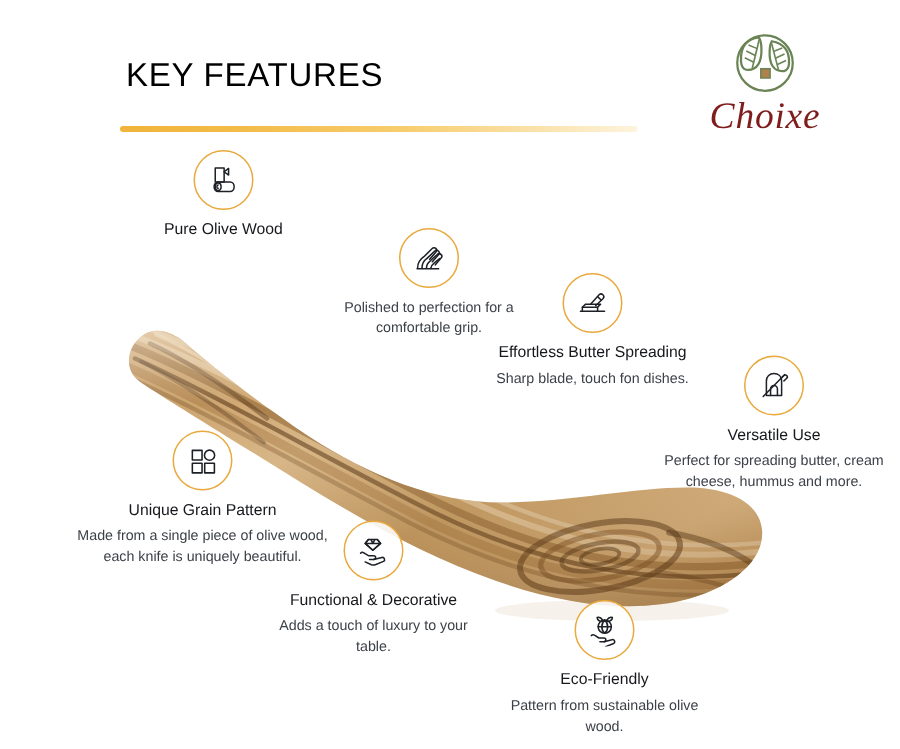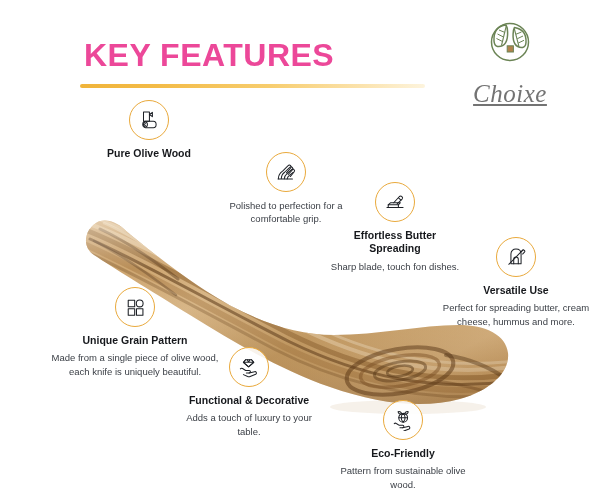--- a/index.html
+++ b/index.html
@@ -22,24 +22,24 @@
     height: 499px;
     background: #ffffff;
     overflow: hidden;
   }
 
   
   #page-title {
     position: absolute;
     left: 84px;
     top: 37px;
-    font-size: 32px;
-    font-weight: bold;
+    font-size: 22px;
+    font-weight: normal;
     letter-spacing: 0.5px;
-    color: #ec4899;
+    color: #000000;
     font-family: "Liberation Sans", sans-serif;
   }
 
   #title-divider {
     position: absolute;
     left: 80px;
     top: 84px;
     width: 345px;
     height: 4px;
     border-radius: 2px;
@@ -54,28 +54,27 @@
     width: 116px;
     text-align: center;
   }
   #brand-emblem {
     width: 54px;
     height: 44px;
     margin: 0 auto;
     display: block;
   }
   #brand-name {
-    margin-top: 17px;
+    margin-top: 1px;
     font-family: "Liberation Serif", serif;
     font-style: italic;
     font-size: 25px;
-    color: #737373;
+    color: #7f1d1d;
     letter-spacing: 0.5px;
     line-height: 1;
-    text-decoration: underline;
   }
 
   
   #product-image {
     position: absolute;
     left: 78px;
     top: 185px;
     width: 440px;
     height: 240px;
     pointer-events: none;
@@ -93,21 +92,21 @@
     border-radius: 50%;
     margin: 0 auto 7px auto;
     display: flex;
     align-items: center;
     justify-content: center;
     background: rgba(255,255,255,0.88);
   }
   .feature-icon svg { display: block; }
   .feature-title {
     font-size: 10.5px;
-    font-weight: bold;
+    font-weight: normal;
     color: #16181c;
     line-height: 1.28;
     margin-bottom: 4px;
   }
   .feature-desc {
     font-size: 9.5px;
     color: #3c4047;
     line-height: 1.42;
   }
 

